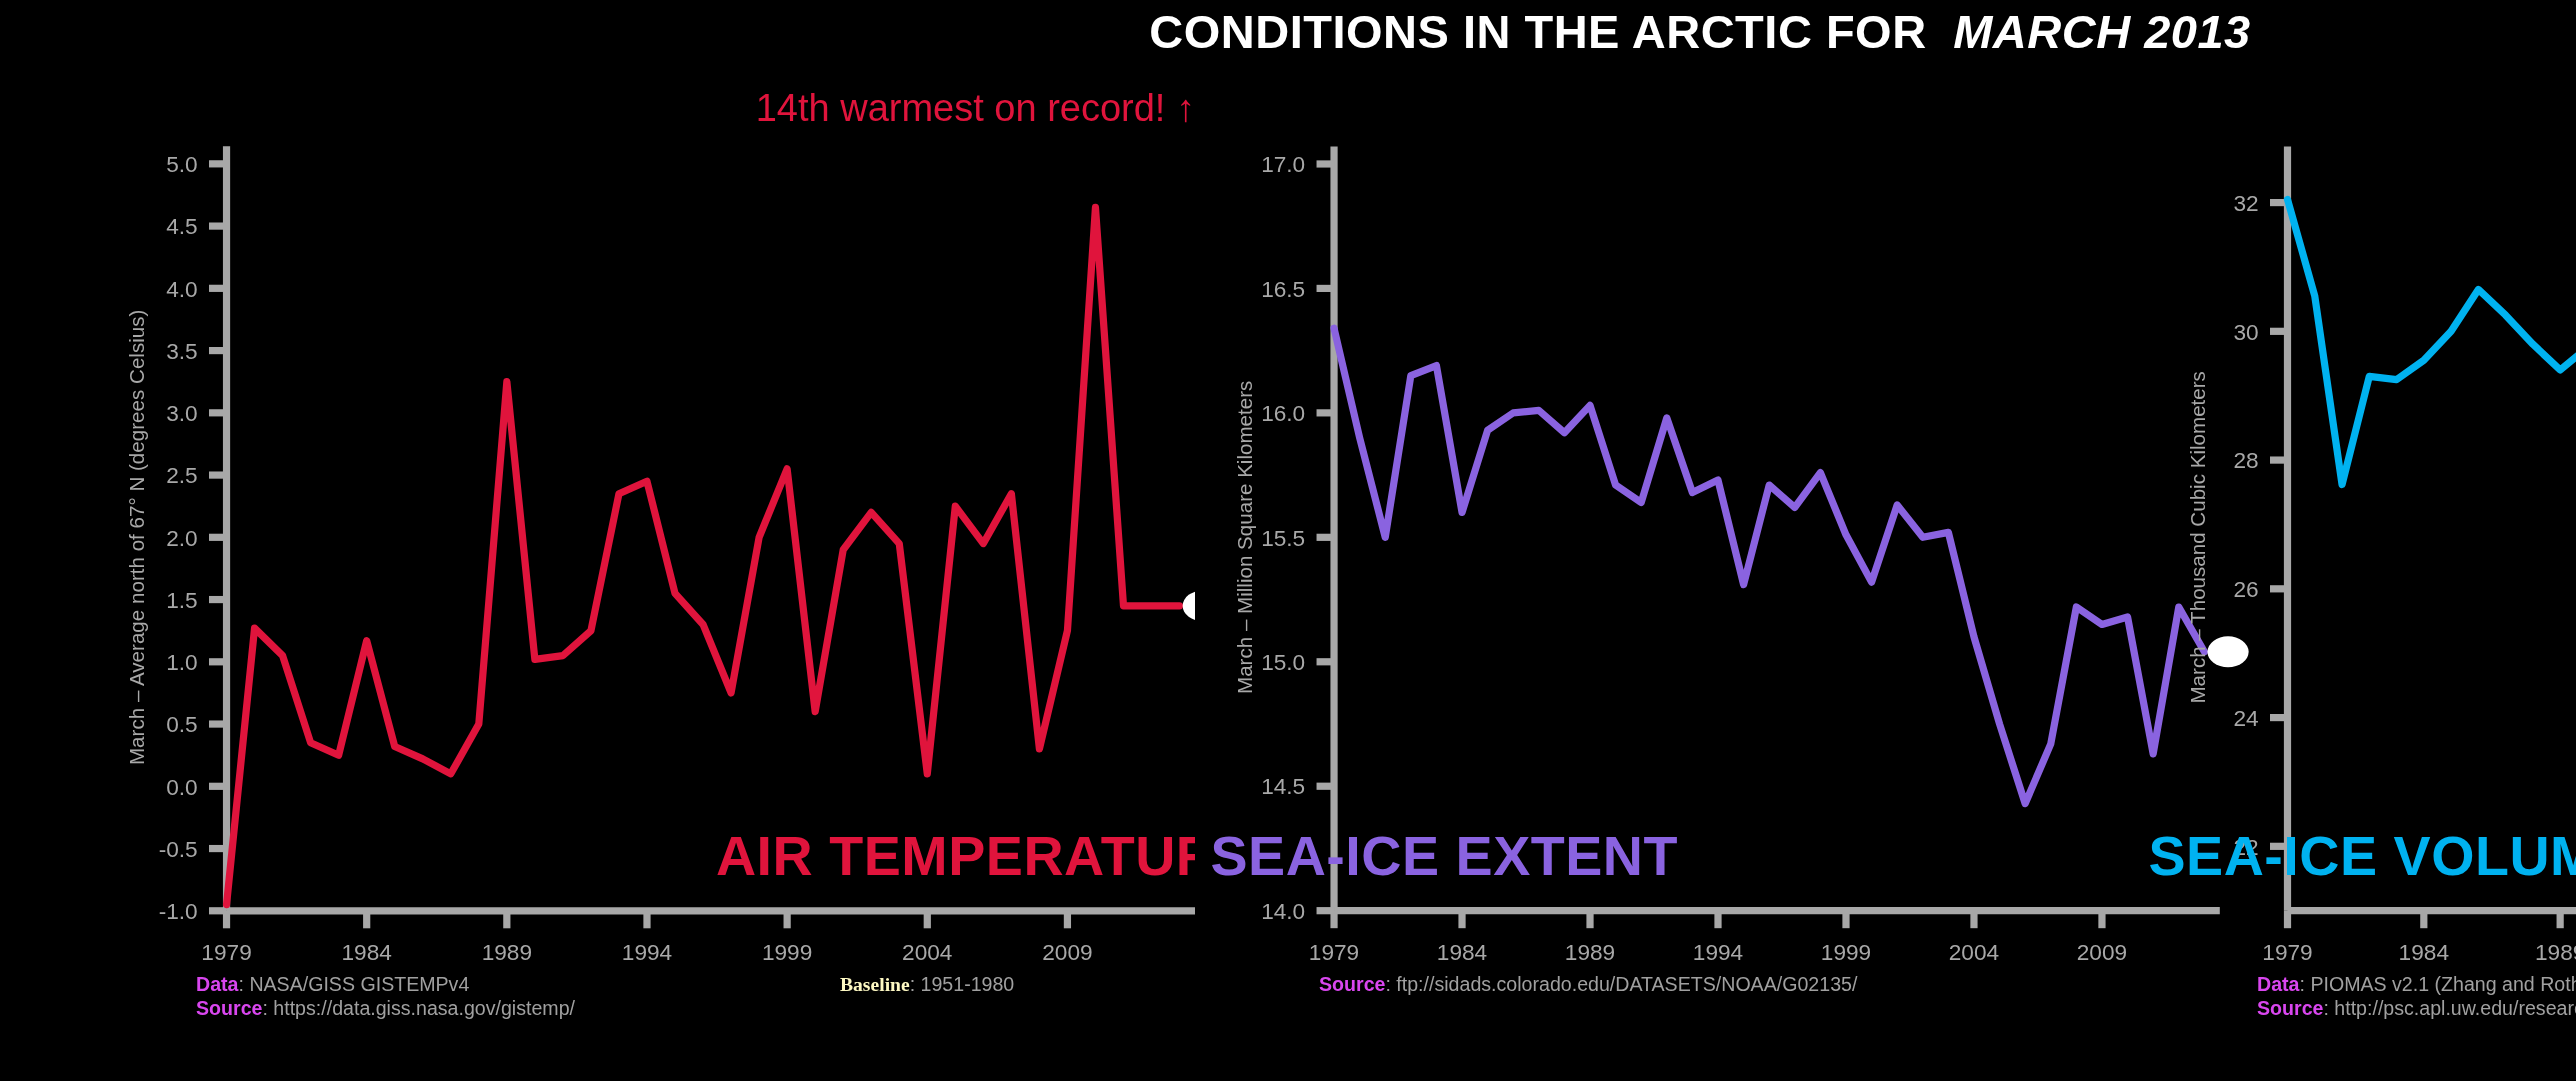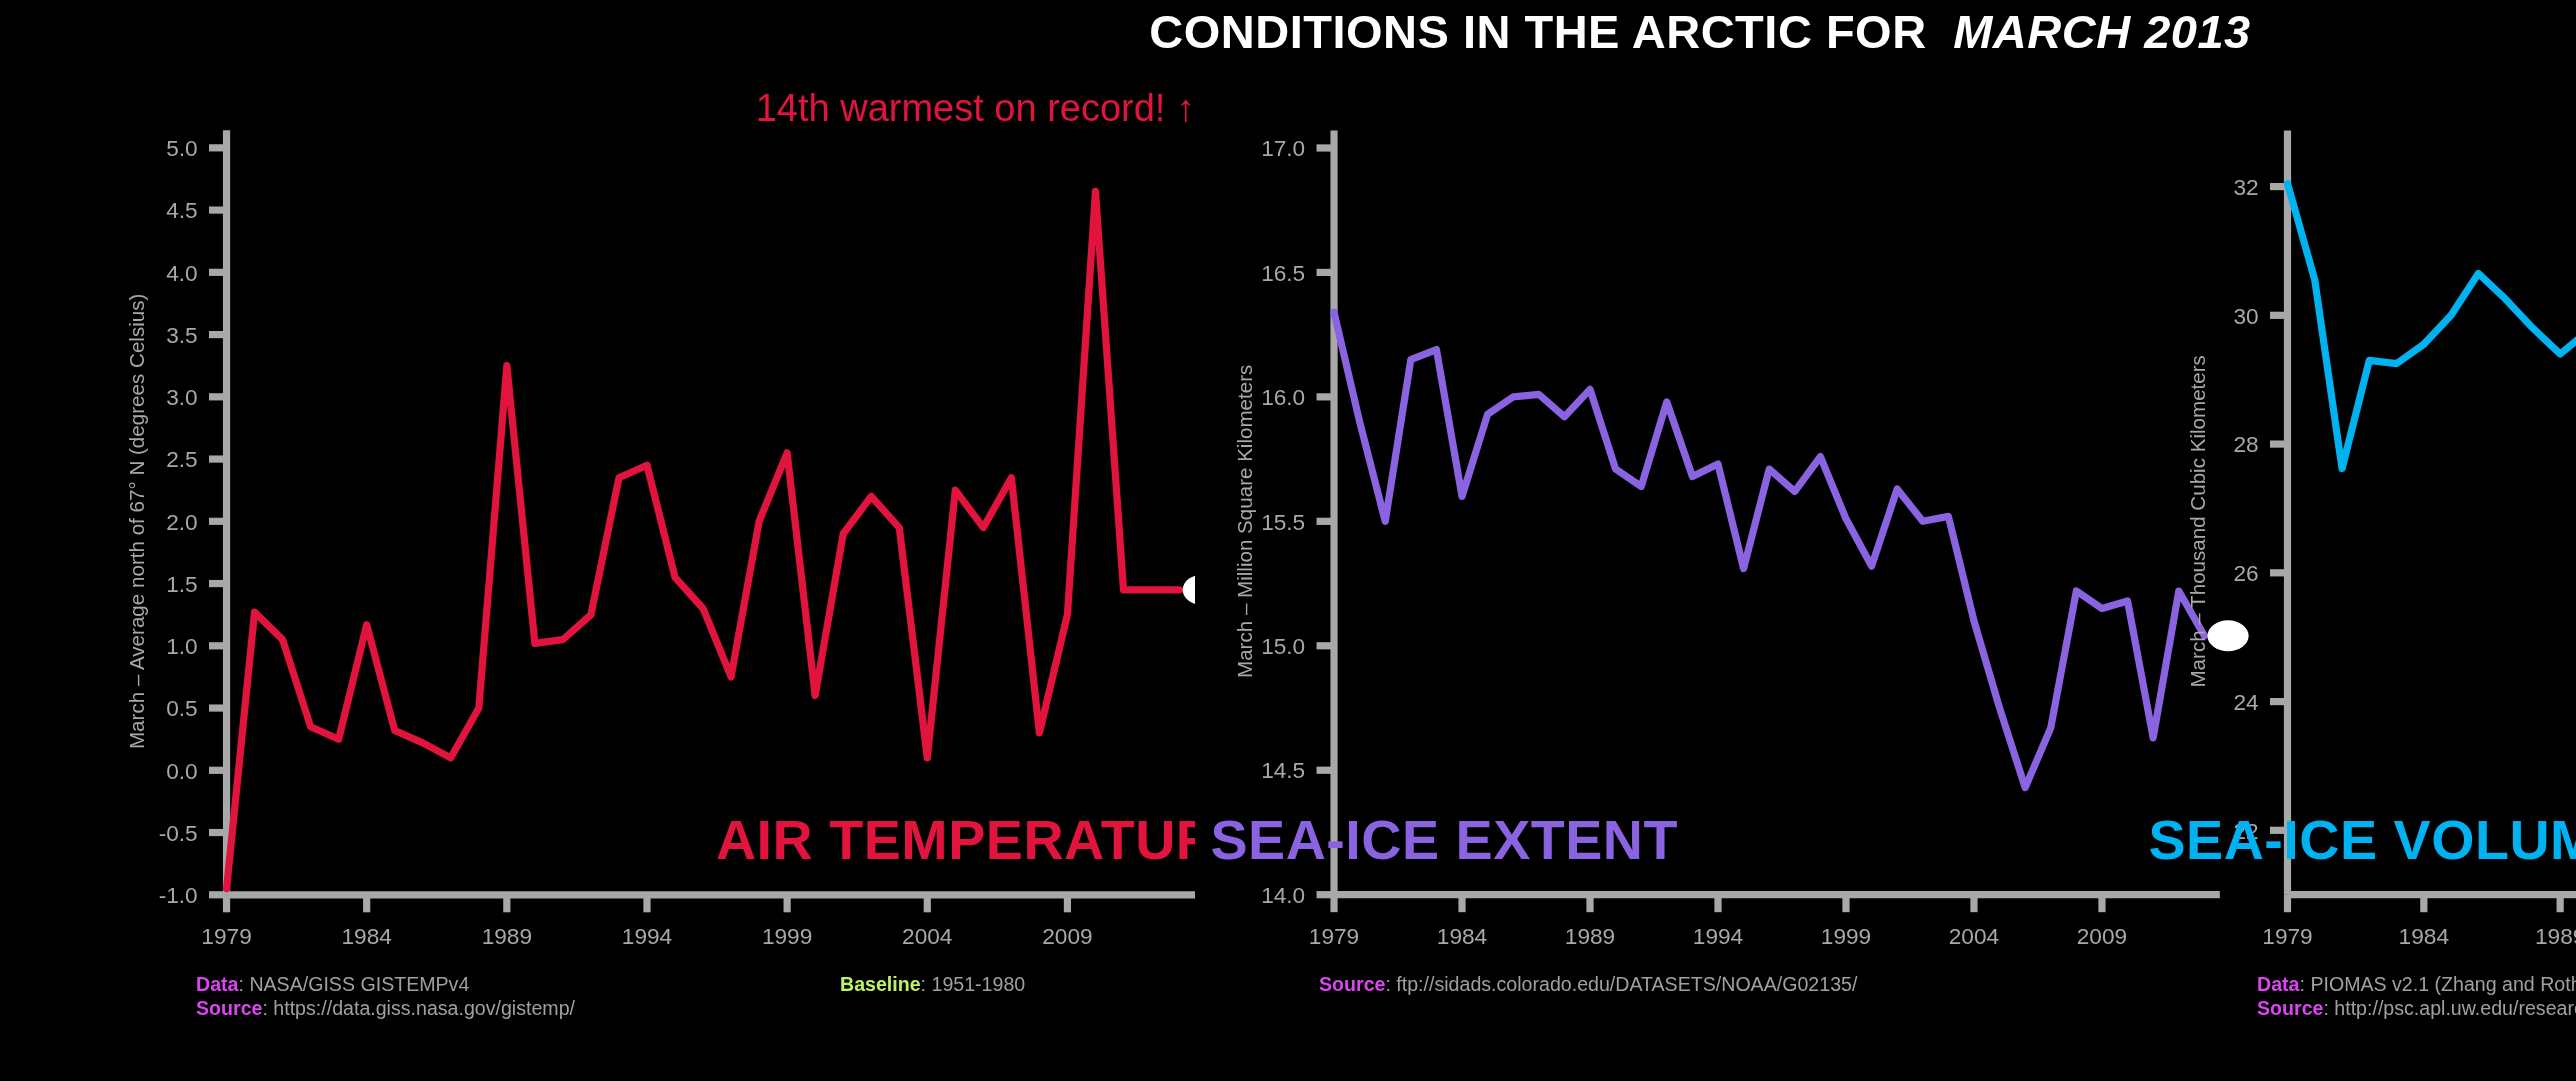--- a/index.html
+++ b/index.html
@@ -6,32 +6,32 @@
   body{width:3400px;height:1082px;overflow:hidden;font-family:"Liberation Sans",sans-serif;background:#000;color:#b3b3b3;}
   #root{position:relative;width:3400px;height:1082px;background:#000;}
 
   #title{position:absolute;top:4.1px;left:0;width:3400px;text-align:center;
     font-size:47px;font-weight:bold;color:#ffffff;letter-spacing:0.5px;white-space:nowrap;}
   #title .ital{font-style:italic;margin-left:13px;}
 
   .panel{position:absolute;top:77px;height:979px;}
   .ptitle{position:absolute;top:10.3px;left:0;width:100%;text-align:right;font-size:38px;font-weight:normal;white-space:nowrap;}
 
-  .plotwrap{position:absolute;top:50px;left:0;}
+  .plotwrap{position:absolute;top:66px;left:0;}
   svg{display:block;}
 
   .axlabel{fill:#a8a8a8;font-size:40px;font-family:"Liberation Sans",sans-serif;}
   .ytick{fill:#a8a8a8;font-size:44px;font-family:"Liberation Sans",sans-serif;text-anchor:end;}
   .xtick{fill:#a8a8a8;font-size:44px;font-family:"Liberation Sans",sans-serif;text-anchor:middle;}
   .bigname{font-size:108px;font-weight:bold;letter-spacing:1px;}
 
   .foot{position:absolute;font-size:19.6px;color:#a0a0a0;white-space:nowrap;line-height:1.22;}
   .foot b{color:#d946ef;}
   .baseline{position:absolute;font-size:19.6px;color:#a0a0a0;white-space:nowrap;}
-  .baseline b{color:#bef264;}
+  .baseline b{color:#fef9c3;font-family:Liberation Serif, serif;}
 </style>
 </head>
 <body>
 
 <div id="root">
 
   <div id="title"><span>CONDITIONS IN THE ARCTIC FOR </span><span class="ital">MARCH 2013</span></div>
 
   <div class="panel" id="panel0" style="left:72px;width:1123px;">
     <div class="ptitle" style="color:#e0143c">14th warmest on record! ↑</div>

